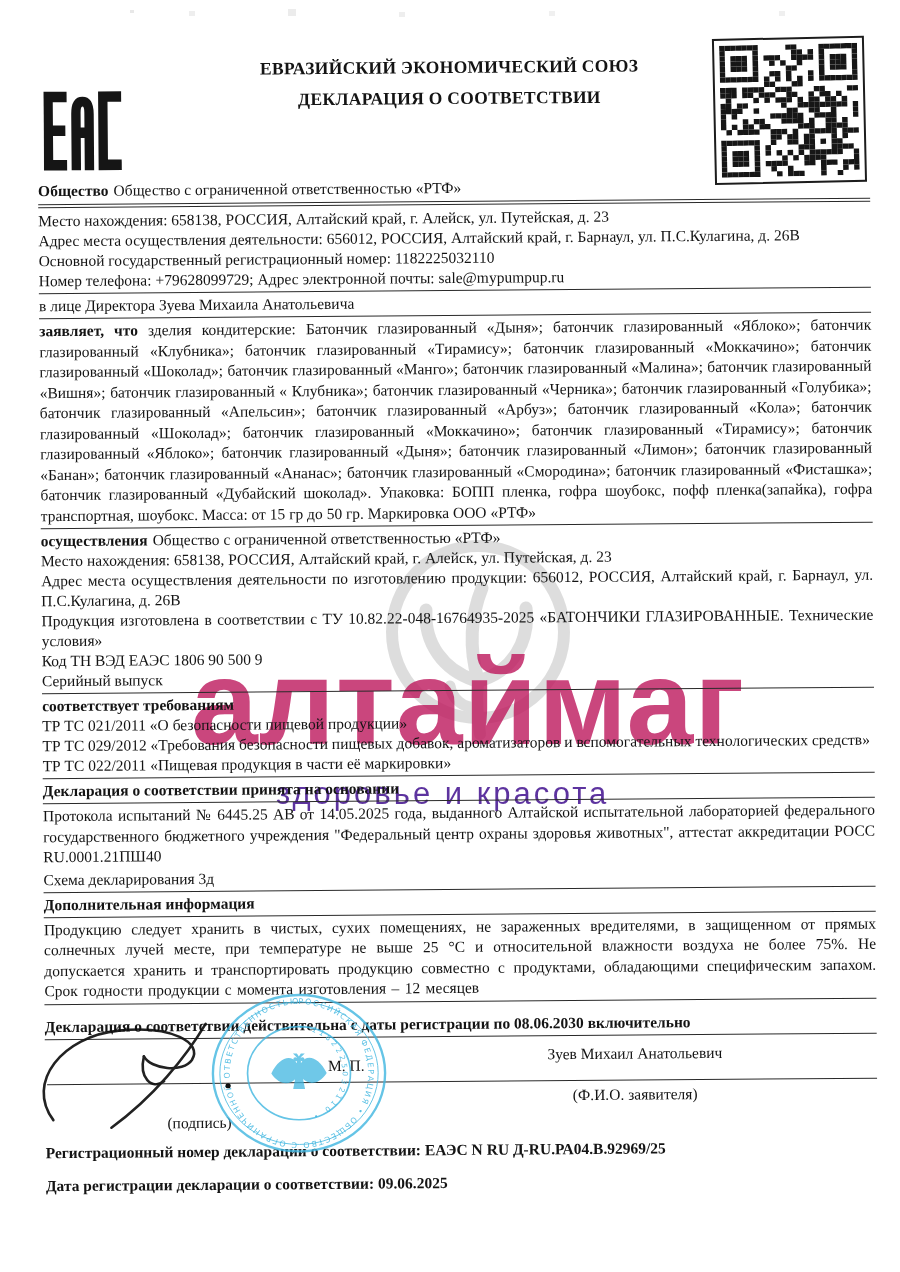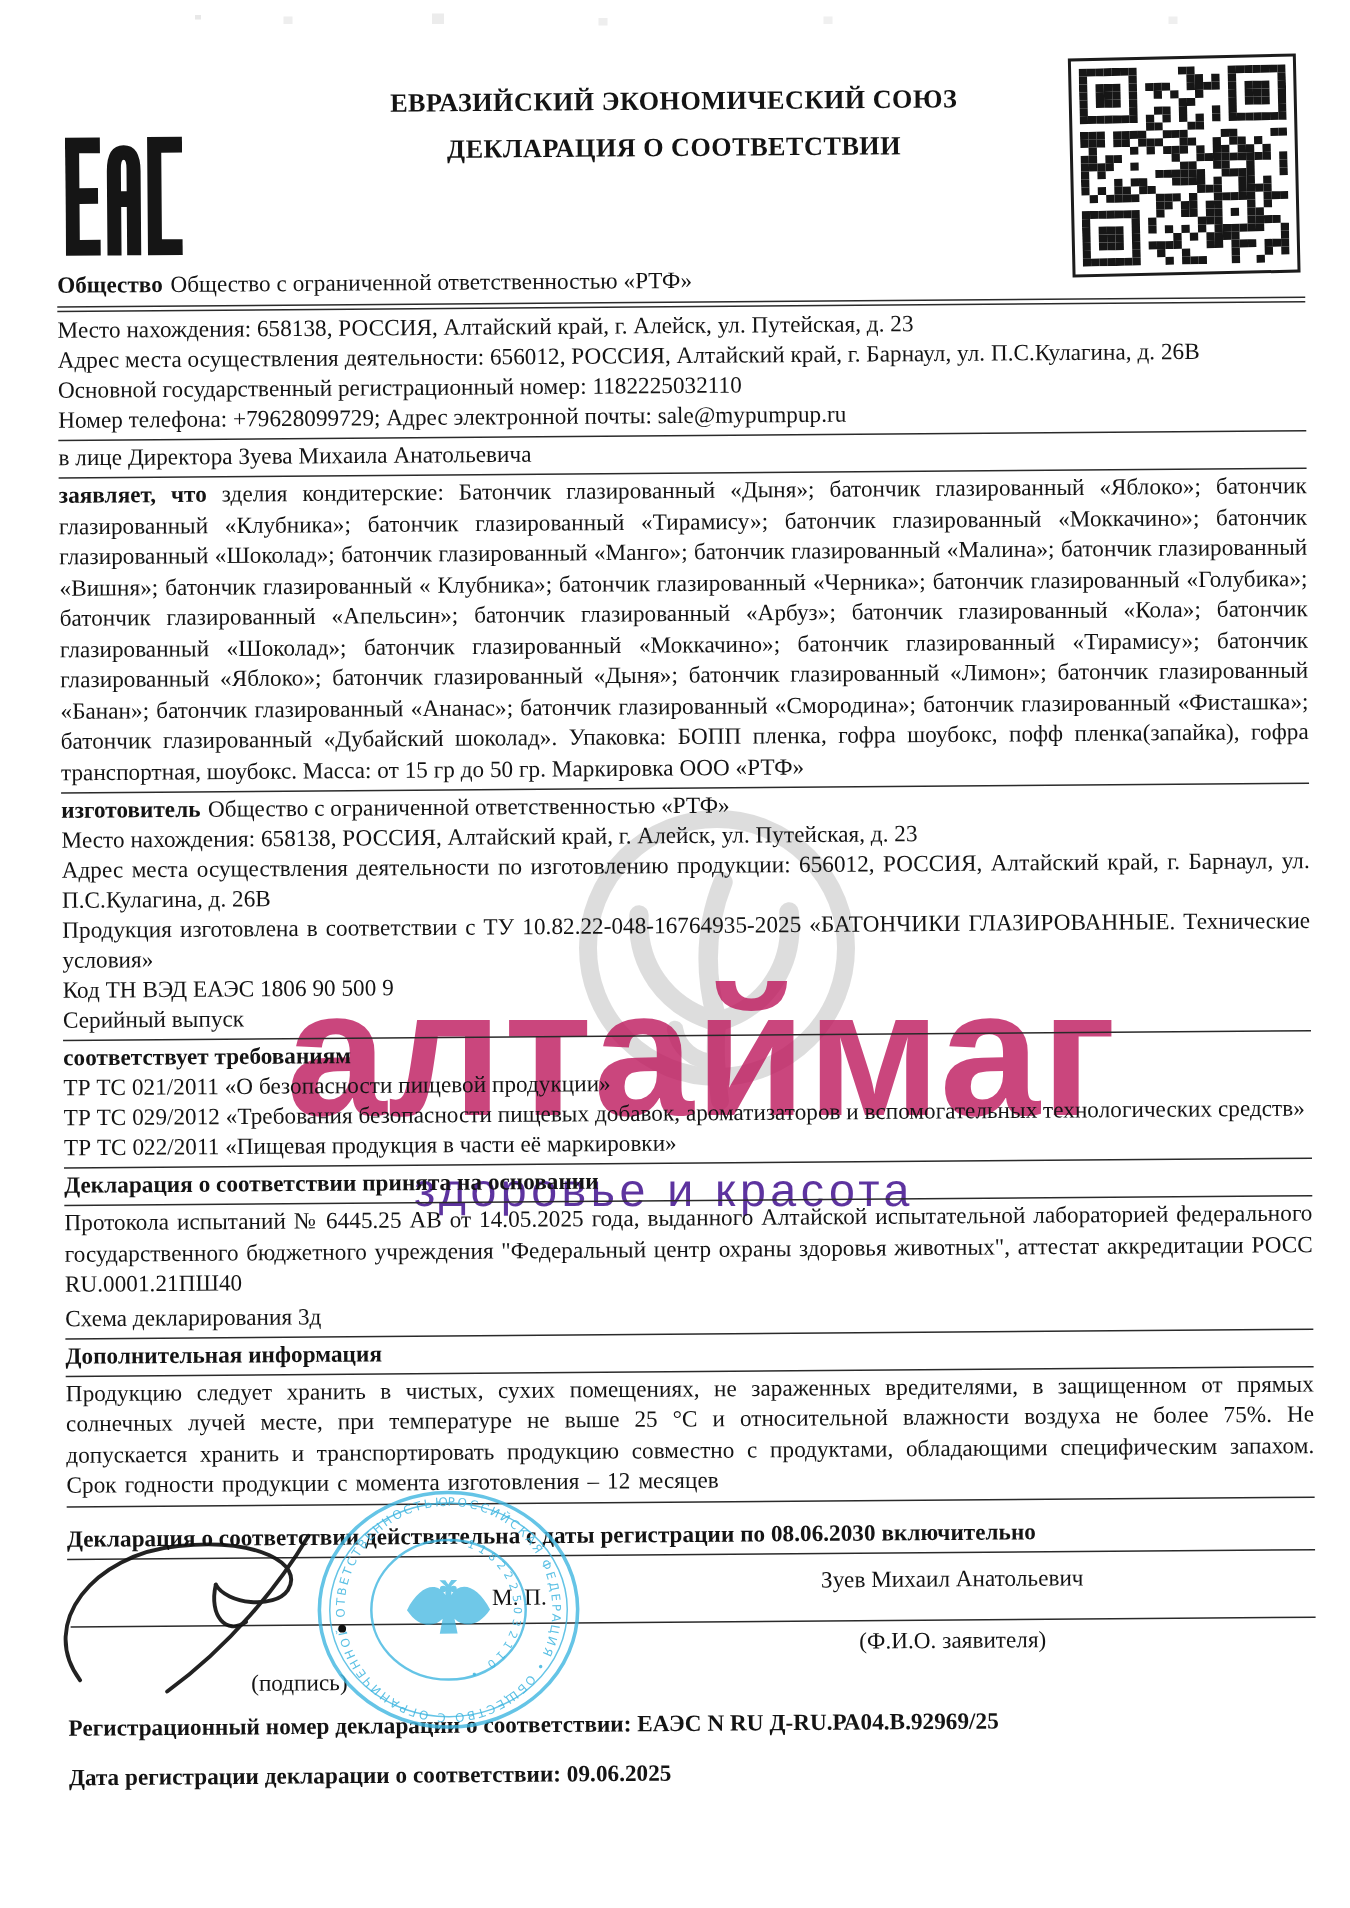--- a/index.html
+++ b/index.html
@@ -405,21 +405,21 @@
       <div class="rule"></div>
       <div class="row">Место нахождения: 658138, РОССИЯ, Алтайский край, г. Алейск, ул. Путейская, д. 23</div>
       <div class="row just">Адрес места осуществления деятельности: 656012, РОССИЯ, Алтайский край, г. Барнаул, ул. П.С.Кулагина, д. 26В</div>
       <div class="row">Основной государственный регистрационный номер: 1182225032110</div>
       <div class="row u">Номер телефона: +79628099729; Адрес электронной почты: sale@mypumpup.ru</div>
       <div class="row u">в лице Директора Зуева Михаила Анатольевича</div>
 
       <p class="par u"><span class="b">заявляет, что</span> <span>зделия кондитерские: Батончик глазированный «Дыня»; батончик глазированный «Яблоко»; батончик глазированный «Клубника»; батончик глазированный «Тирамису»; батончик глазированный «Моккачино»; батончик глазированный «Шоколад»; батончик глазированный «Манго»; батончик глазированный «Малина»; батончик глазированный «Вишня»; батончик глазированный « Клубника»; батончик глазированный «Черника»; батончик глазированный «Голубика»; батончик глазированный «Апельсин»; батончик глазированный «Арбуз»; батончик глазированный «Кола»; батончик глазированный «Шоколад»; батончик глазированный «Моккачино»; батончик глазированный «Тирамису»; батончик глазированный «Яблоко»; батончик глазированный «Дыня»; батончик глазированный «Лимон»; батончик глазированный «Банан»; батончик глазированный «Ананас»; батончик глазированный «Смородина»; батончик глазированный «Фисташка»; батончик глазированный «Дубайский шоколад». Упаковка: БОПП пленка, гофра шоубокс, пофф пленка(запайка), гофра транспортная, шоубокс. Масса: от 15 гр до 50 гр. Маркировка ООО «РТФ»</span></p>
 
       <div class="row">
-        <span class="lbl">изготовитель</span><span>Общество с ограниченной ответственностью «РТФ»</span>
+        <span class="lbl">осуществления</span><span>Общество с ограниченной ответственностью «РТФ»</span>
       </div>
       <div class="row">Место нахождения: 658138, РОССИЯ, Алтайский край, г. Алейск, ул. Путейская, д. 23</div>
       <div class="row just">Адрес места осуществления деятельности по изготовлению продукции: 656012, РОССИЯ, Алтайский край, г. Барнаул, ул. П.С.Кулагина, д. 26В</div>
       <div class="row just">Продукция изготовлена в соответствии с ТУ 10.82.22-048-16764935-2025 «БАТОНЧИКИ ГЛАЗИРОВАННЫЕ. Технические условия»</div>
       <div class="row">Код ТН ВЭД ЕАЭС 1806 90 500 9</div>
       <div class="row u">Серийный выпуск</div>
 
       <div class="row b">соответствует требованиям</div>
       <div class="row">ТР ТС 021/2011 «О безопасности пищевой продукции»</div>
       <div class="row">ТР ТС 029/2012 «Требования безопасности пищевых добавок, ароматизаторов и вспомогательных технологических средств»</div>

